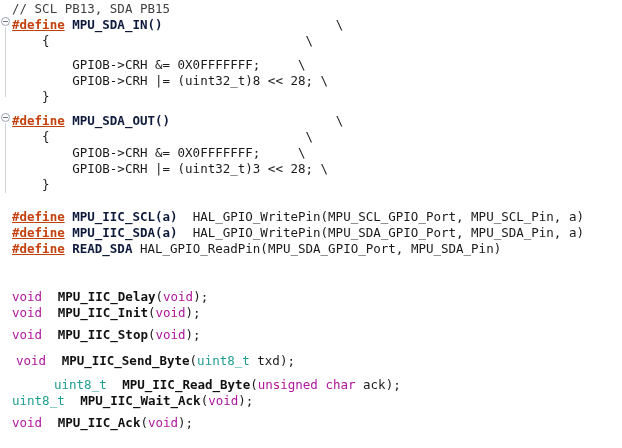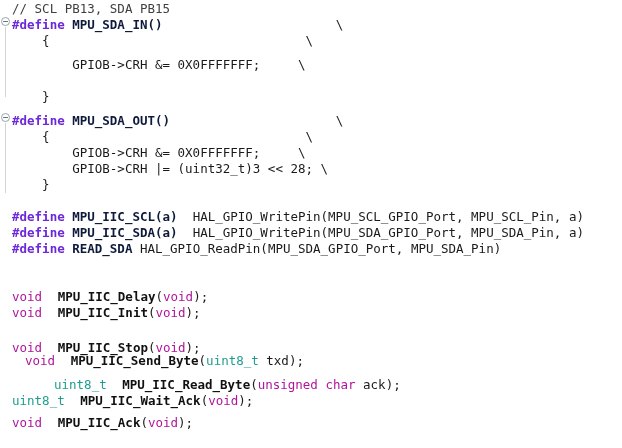--- a/index.html
+++ b/index.html
@@ -74,21 +74,21 @@
     height: 16px;
     line-height: 16px;
     white-space: pre;
     font-size: 12.5px;
     font-family: "DejaVu Sans Mono", "Liberation Mono", monospace;
     color: #1a1a1a;
   }
 
   
   .tok-comment   { color: #3f3f3f; }
-  .tok-pp        { color: #6d28d9; font-weight: bold; }
+  .tok-pp        { color: #c2410c; font-weight: bold; text-decoration: underline; }
   .tok-macroname { color: #0e1a3c; font-weight: bold; }
   .tok-plain     { color: #1a1a1a; }
   .tok-keyword   { color: #b0159b; }
   .tok-type      { color: #1f9e8f; }
   .tok-fn        { color: #111111; font-weight: bold; padding-left: 8px; }
   .tok-cont      { color: #1a1a1a; }
   .tok-punct     { color: #1a1a1a; }
 </style>
 </head>
 <body>
@@ -100,31 +100,32 @@
       <div class="fold-line" style="top: 123px; height: 70px;"></div>
       <div class="fold-marker" style="top: 17px;"></div>
       <div class="fold-marker" style="top: 113px;"></div>
     </div>
 
   <div id="code">
       <div class="line" style="top: 1px; left: 0px;"><span class="tok-comment">// SCL PB13, SDA PB15</span></div>
       <div class="line" style="top: 17px; left: 0px;"><span class="tok-pp">#define</span><span class="tok-plain"> </span><span class="tok-macroname">MPU_SDA_IN()</span><span class="tok-plain">                       </span><span class="tok-cont">\</span></div>
       <div class="line" style="top: 33px; left: 0px;"><span class="tok-plain">    {                                  </span><span class="tok-cont">\</span></div>
       <div class="line" style="top: 57px; left: 0px;"><span class="tok-plain">        GPIOB-&gt;CRH &amp;= 0X0FFFFFFF;     </span><span class="tok-cont">\</span></div>
+      <div class="line" style="top: 73px; left: 0px;"><span class="tok-plain">        GPIOB-&gt;CRH |= (uint32_t)8 &lt;&lt; 28; </span><span class="tok-cont">\</span></div>
       <div class="line" style="top: 89px; left: 0px;"><span class="tok-plain">    }</span></div>
       <div class="line" style="top: 113px; left: 0px;"><span class="tok-pp">#define</span><span class="tok-plain"> </span><span class="tok-macroname">MPU_SDA_OUT()</span><span class="tok-plain">                      </span><span class="tok-cont">\</span></div>
       <div class="line" style="top: 129px; left: 0px;"><span class="tok-plain">    {                                  </span><span class="tok-cont">\</span></div>
       <div class="line" style="top: 145px; left: 0px;"><span class="tok-plain">        GPIOB-&gt;CRH &amp;= 0X0FFFFFFF;     </span><span class="tok-cont">\</span></div>
       <div class="line" style="top: 161px; left: 0px;"><span class="tok-plain">        GPIOB-&gt;CRH |= (uint32_t)3 &lt;&lt; 28; </span><span class="tok-cont">\</span></div>
       <div class="line" style="top: 177px; left: 0px;"><span class="tok-plain">    }</span></div>
       <div class="line" style="top: 209px; left: 0px;"><span class="tok-pp">#define</span><span class="tok-plain"> </span><span class="tok-macroname">MPU_IIC_SCL(a)</span><span class="tok-plain">  HAL_GPIO_WritePin(MPU_SCL_GPIO_Port, MPU_SCL_Pin, a)</span></div>
       <div class="line" style="top: 225px; left: 0px;"><span class="tok-pp">#define</span><span class="tok-plain"> </span><span class="tok-macroname">MPU_IIC_SDA(a)</span><span class="tok-plain">  HAL_GPIO_WritePin(MPU_SDA_GPIO_Port, MPU_SDA_Pin, a)</span></div>
       <div class="line" style="top: 241px; left: 0px;"><span class="tok-pp">#define</span><span class="tok-plain"> </span><span class="tok-macroname">READ_SDA</span><span class="tok-plain"> HAL_GPIO_ReadPin(MPU_SDA_GPIO_Port, MPU_SDA_Pin)</span></div>
       <div class="line" style="top: 289px; left: 0px;"><span class="tok-keyword">void</span><span class="tok-plain"> </span><span class="tok-fn">MPU_IIC_Delay</span><span class="tok-punct">(</span><span class="tok-keyword">void</span><span class="tok-punct">);</span></div>
       <div class="line" style="top: 305px; left: 0px;"><span class="tok-keyword">void</span><span class="tok-plain"> </span><span class="tok-fn">MPU_IIC_Init</span><span class="tok-punct">(</span><span class="tok-keyword">void</span><span class="tok-punct">);</span></div>
-      <div class="line" style="top: 340px; left: 0px;"><span class="tok-keyword">void</span><span class="tok-plain"> </span><span class="tok-fn">MPU_IIC_Stop</span><span class="tok-punct">(</span><span class="tok-keyword">void</span><span class="tok-punct">);</span></div>
-      <div class="line" style="top: 353px; left: 13px;"><span class="tok-keyword">void</span><span class="tok-plain"> </span><span class="tok-fn">MPU_IIC_Send_Byte</span><span class="tok-punct">(</span><span class="tok-type">uint8_t</span><span class="tok-plain"> txd</span><span class="tok-punct">);</span></div>
+      <div class="line" style="top: 327px; left: 0px;"><span class="tok-keyword">void</span><span class="tok-plain"> </span><span class="tok-fn">MPU_IIC_Stop</span><span class="tok-punct">(</span><span class="tok-keyword">void</span><span class="tok-punct">);</span></div>
+      <div class="line" style="top: 353px; left: 4px;"><span class="tok-keyword">void</span><span class="tok-plain"> </span><span class="tok-fn">MPU_IIC_Send_Byte</span><span class="tok-punct">(</span><span class="tok-type">uint8_t</span><span class="tok-plain"> txd</span><span class="tok-punct">);</span></div>
       <div class="line" style="top: 377px; left: 0px; margin-left: 42px;"><span class="tok-type">uint8_t</span><span class="tok-plain"> </span><span class="tok-fn">MPU_IIC_Read_Byte</span><span class="tok-punct">(</span><span class="tok-keyword">unsigned char</span><span class="tok-plain"> ack</span><span class="tok-punct">);</span></div>
       <div class="line" style="top: 393px; left: 0px;"><span class="tok-type">uint8_t</span><span class="tok-plain"> </span><span class="tok-fn">MPU_IIC_Wait_Ack</span><span class="tok-punct">(</span><span class="tok-keyword">void</span><span class="tok-punct">);</span></div>
       <div class="line" style="top: 415px; left: 0px;"><span class="tok-keyword">void</span><span class="tok-plain"> </span><span class="tok-fn">MPU_IIC_Ack</span><span class="tok-punct">(</span><span class="tok-keyword">void</span><span class="tok-punct">);</span></div>
     </div>
 
 </div>
 
 </body></html>

